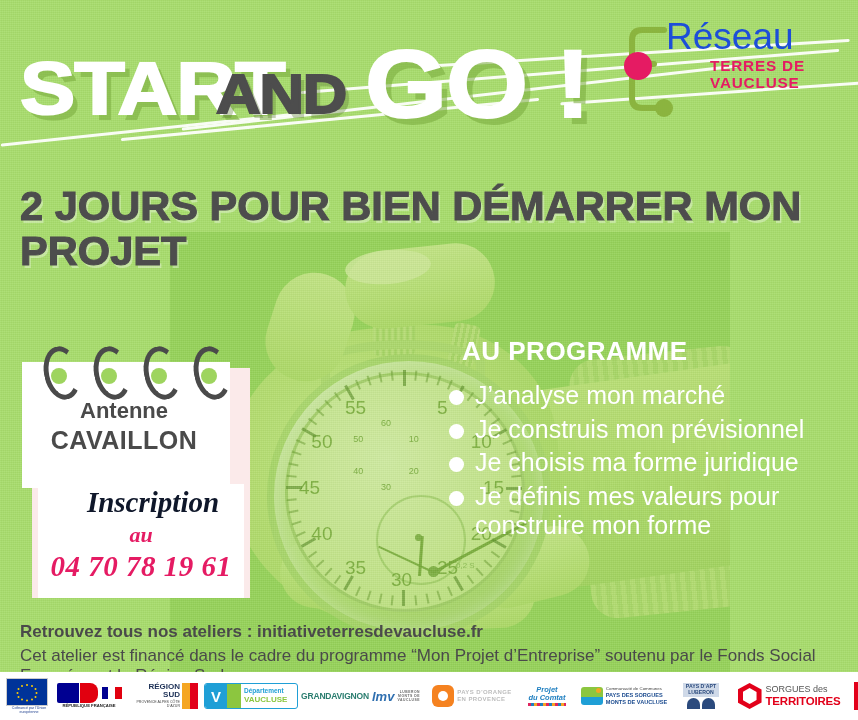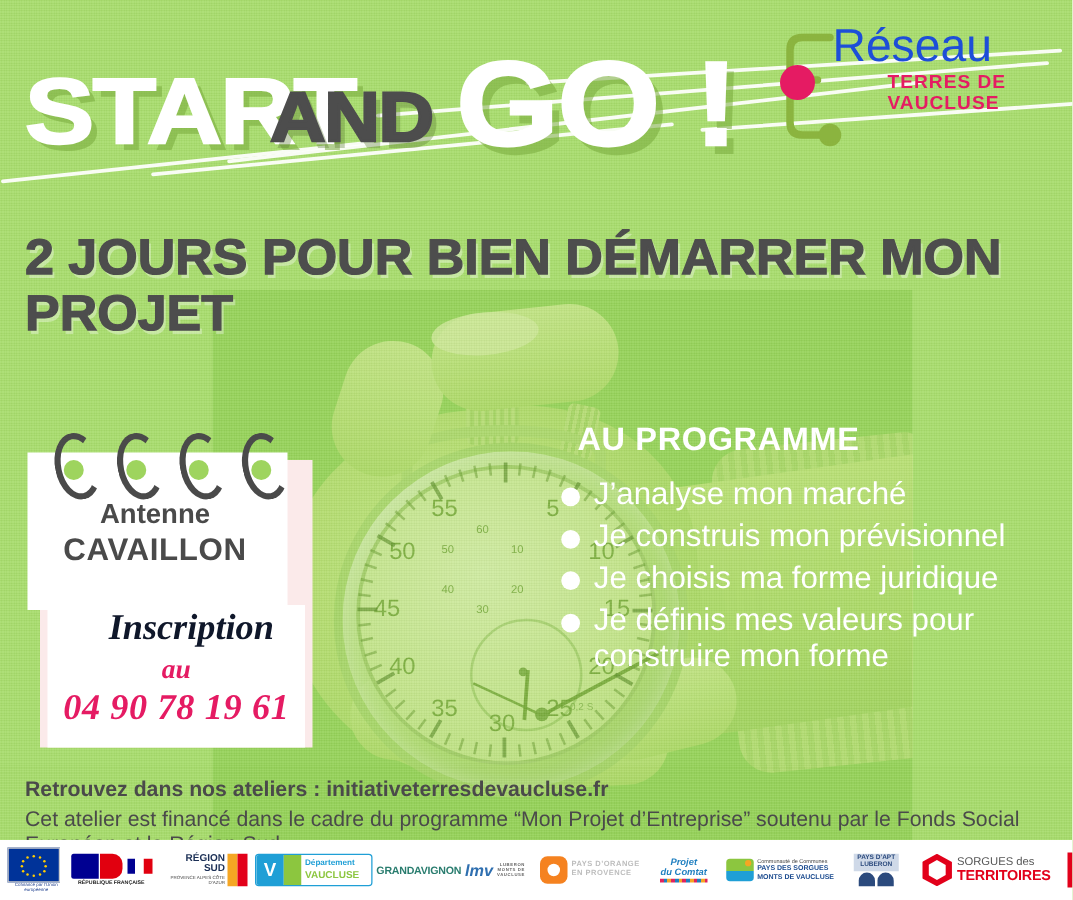--- a/index.html
+++ b/index.html
@@ -587,21 +587,21 @@
 
     <div class="ring" style="left:26px;top:2px;"></div>
     <div class="ring" style="left:76px;top:2px;"></div>
     <div class="ring" style="left:126px;top:2px;"></div>
     <div class="ring" style="left:176px;top:2px;"></div>
 
     <div class="np-antenne">Antenne</div>
     <div class="np-ville">CAVAILLON</div>
     <div class="np-insc">Inscription</div>
     <div class="np-au">au</div>
-    <div class="np-tel">04 90 78 19 61</div>
+    <div class="np-tel">04 70 78 19 61</div>
   </div>
 
   <div class="prog">
     <div class="prog-title">AU PROGRAMME</div>
     <div id="prog-list">
         <div class="prog-item">
           <span class="bullet"></span>
           <span class="prog-text">J’analyse mon marché</span>
         </div>
         <div class="prog-item">
@@ -612,21 +612,21 @@
           <span class="bullet"></span>
           <span class="prog-text">Je choisis ma forme juridique</span>
         </div>
         <div class="prog-item">
           <span class="bullet"></span>
           <span class="prog-text">Je définis mes valeurs pour construire mon forme</span>
         </div>
       </div>
   </div>
 
-  <div class="foot1">Retrouvez dans nos ateliers : initiativeterresdevaucluse.fr</div>
+  <div class="foot1">Retrouvez tous nos ateliers : initiativeterresdevaucluse.fr</div>
   <div class="foot2">Cet atelier est financé dans le cadre du programme “Mon Projet d’Entreprise” soutenu  par le Fonds Social Européen et la Région Sud</div>
 
   <div class="partners">
 
     <div class="plogo eu">
       <div>
         <div class="eu-flag">
           <svg class="eu-stars" viewBox="0 0 40 26">
             <g fill="#ffcc00">
               <circle cx="20" cy="6" r="1"></circle>

